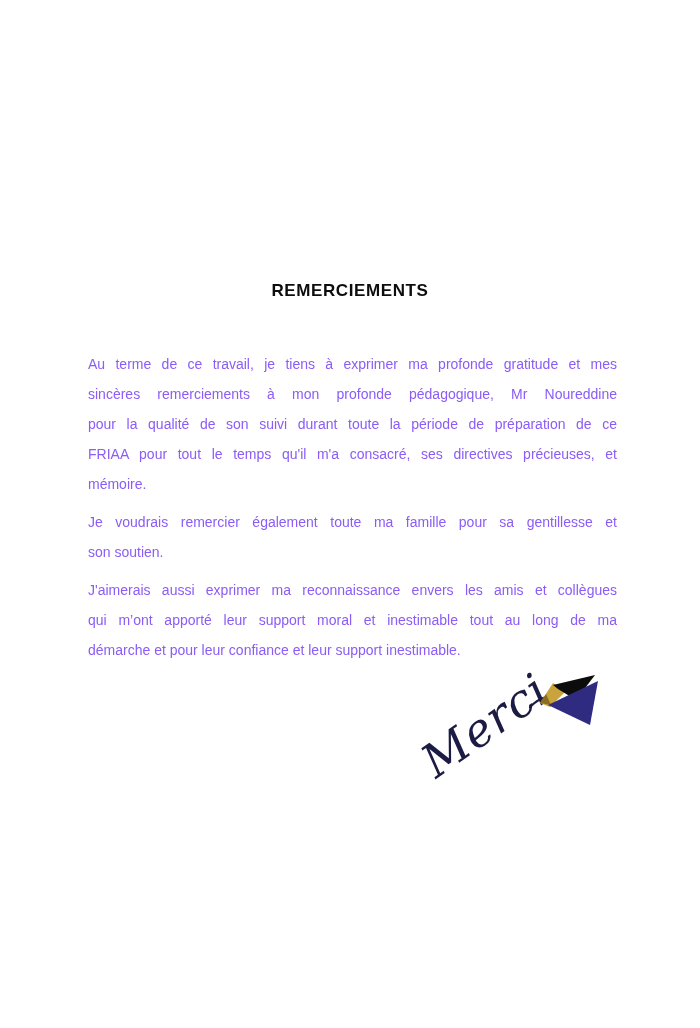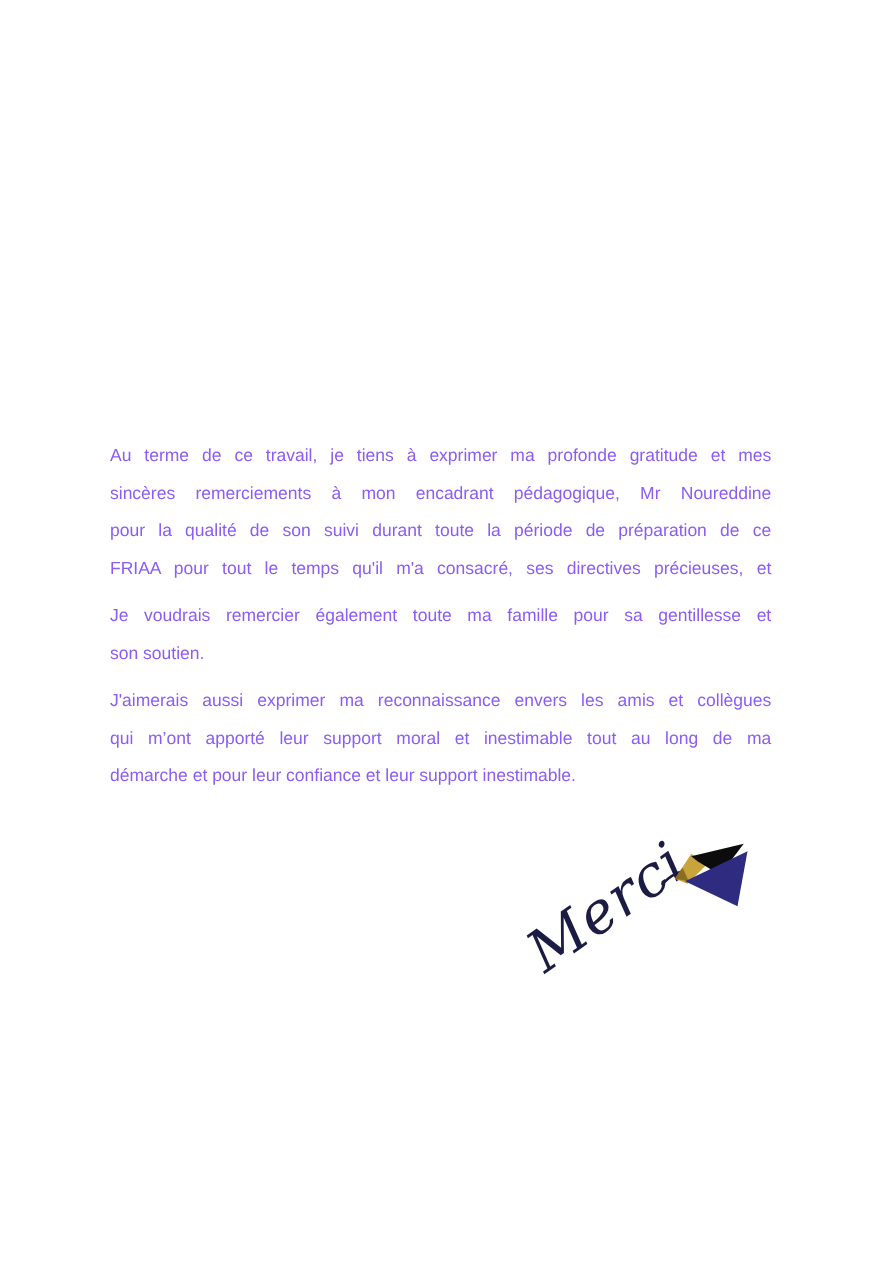--- a/index.html
+++ b/index.html
@@ -72,28 +72,30 @@
     font-style: italic;
     font-size: 46px;
     letter-spacing: 1px;
   }
 </style>
 </head>
 <body>
 
 <div class="page">
 
+  <div class="doc-title">REMERCIEMENTS</div>
 
   <div class="content">
 
     <div class="paragraph">
       <div class="line justify">Au terme de ce travail, je tiens à exprimer ma profonde gratitude et mes</div>
-      <div class="line justify">sincères remerciements à mon encadrant pédagogique, Mr Noureddine</div>
+      <div class="line justify">sincères remerciements à mon profonde pédagogique, Mr Noureddine</div>
       <div class="line justify">pour la qualité de son suivi durant toute la période de préparation de ce</div>
       <div class="line justify">FRIAA pour tout le temps qu'il m'a consacré, ses directives précieuses, et</div>
+      <div class="line last">mémoire.</div>
     </div>
 
     <div class="paragraph">
       <div class="line justify">Je voudrais remercier également toute ma famille pour sa gentillesse et</div>
       <div class="line last">son soutien.</div>
     </div>
 
     <div class="paragraph">
       <div class="line justify">J'aimerais aussi exprimer ma reconnaissance envers les amis et collègues</div>
       <div class="line justify">qui m’ont apporté leur support moral et inestimable tout au long de ma</div>

